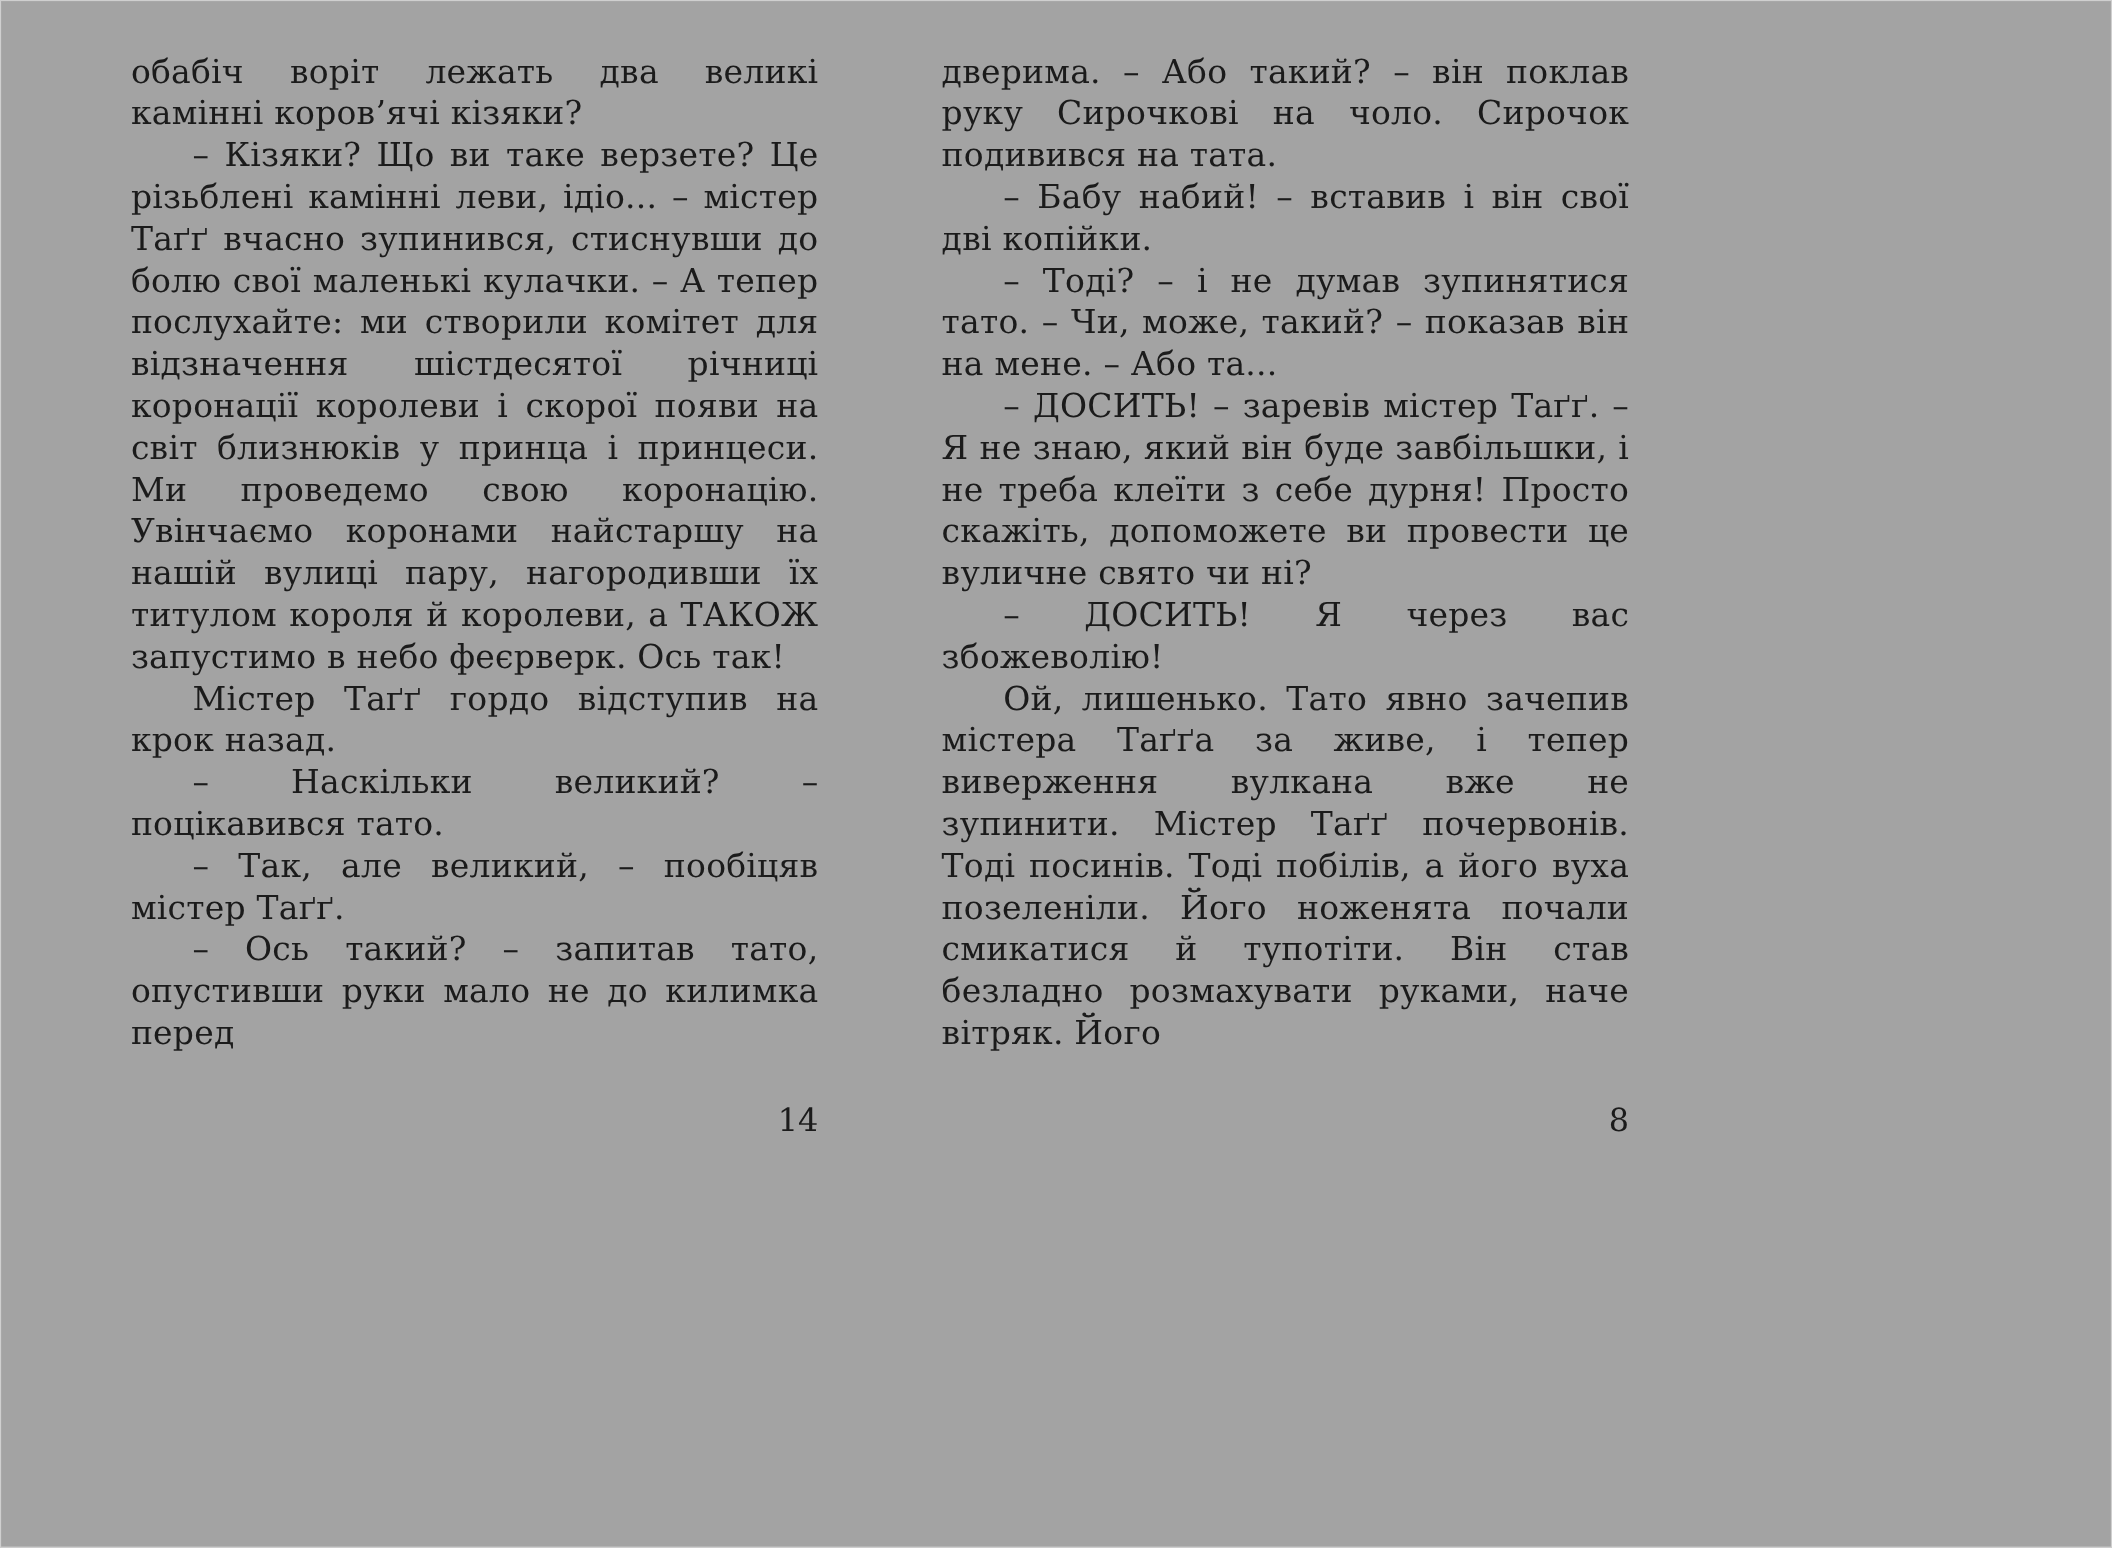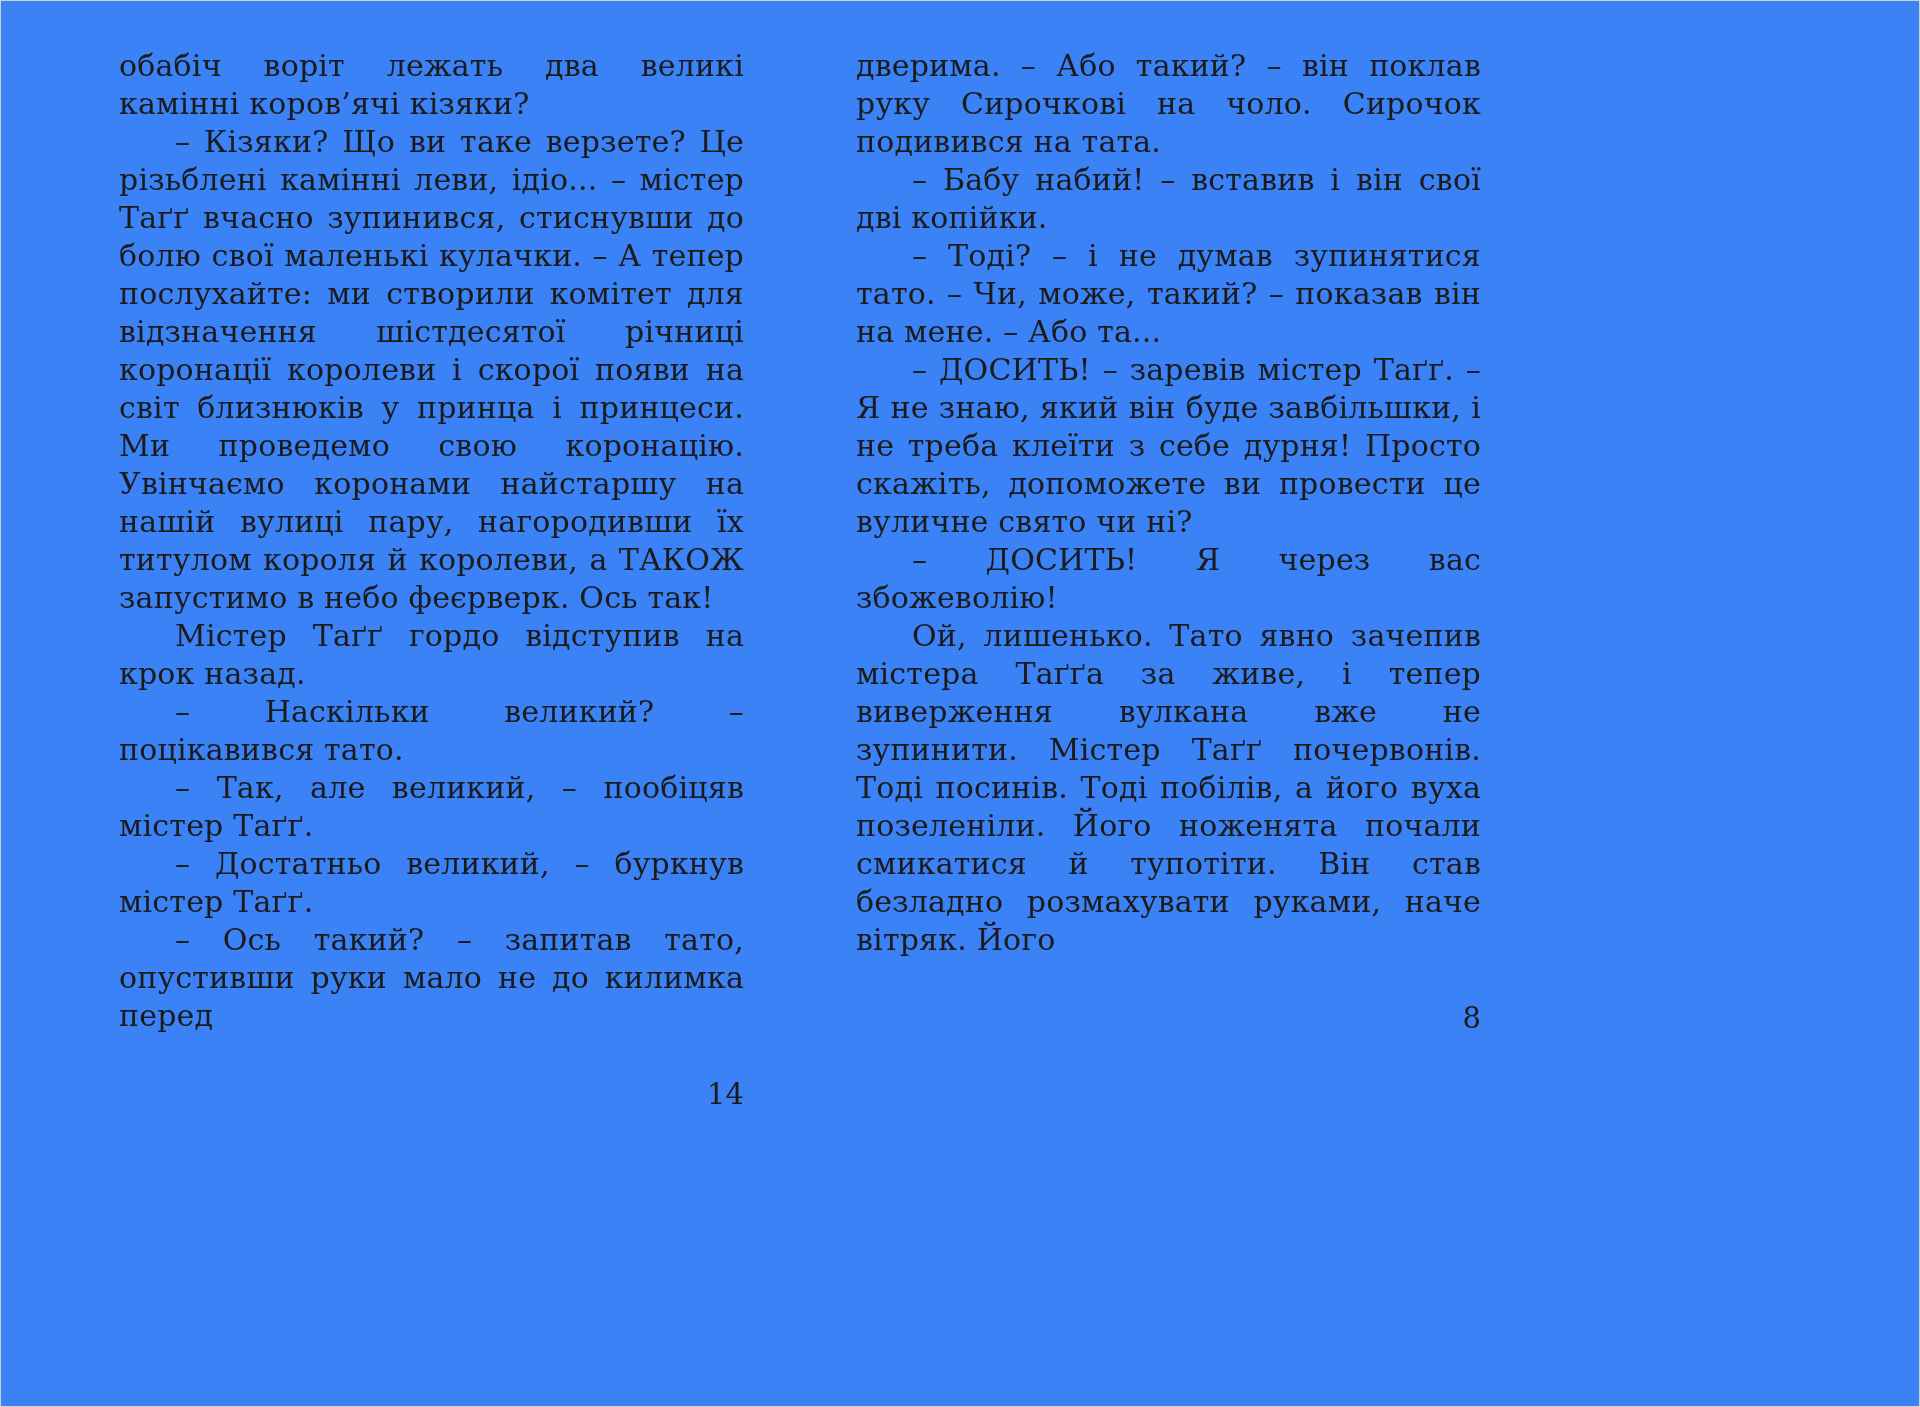--- a/index.html
+++ b/index.html
@@ -4,21 +4,21 @@
 <style>
   html, body {
     margin: 0;
     padding: 0;
     background: #ffffff;
   }
   .sheet {
     position: relative;
     width: 1920px;
     height: 1407px;
-    background: #3b82f6;
+    background: #a3a3a3;
     box-sizing: border-box;
     border: 1px solid #cfcfcf;
     overflow: hidden;
     font-family: "DejaVu Serif", "Liberation Serif", serif;
     color: #1b1b1b;
   }
   .spread {
     display: flex;
     padding: 46px 0 0 118px;
     gap: 112px;
@@ -53,21 +53,20 @@
 <div class="sheet">
   <div class="spread">
 
     <div class="page">
       <div class="page-text">
           <p class="para">обабіч воріт лежать два великі камінні коров’ячі кізяки?</p>
           <p class="para indent">– Кізяки? Що ви таке верзете? Це різьблені камінні леви, ідіо... – містер Таґґ вчасно зупинився, стиснувши до болю свої маленькі кулачки. – А тепер послухайте: ми створили комітет для відзначення шістдесятої річниці коронації королеви і скорої появи на світ близнюків у принца і принцеси. Ми проведемо свою коронацію. Увінчаємо коронами найстаршу на нашій вулиці пару, нагородивши їх титулом короля й королеви, а ТАКОЖ запустимо в небо феєрверк. Ось так!</p>
           <p class="para indent">Містер Таґґ гордо відступив на крок назад.</p>
           <p class="para indent">– Наскільки великий? – поцікавився тато.</p>
           <p class="para indent">– Так, але великий, – пообіцяв містер Таґґ.</p>
-          <p class="para indent">– Достатньо великий, – буркнув містер Таґґ.</p>
           <p class="para indent">– Ось такий? – запитав тато, опустивши руки мало не до килимка перед</p>
         </div>
       <div class="page-number">14</div>
     </div>
 
     <div class="page">
       <div class="page-text">
           <p class="para">дверима. – Або такий? – він поклав руку Сирочкові на чоло. Сирочок подивився на тата.</p>
           <p class="para indent">– Бабу набий! – вставив і він свої дві копійки.</p>
           <p class="para indent">– Тоді? – і не думав зупинятися тато. – Чи, може, такий? – показав він на мене. – Або та...</p>

